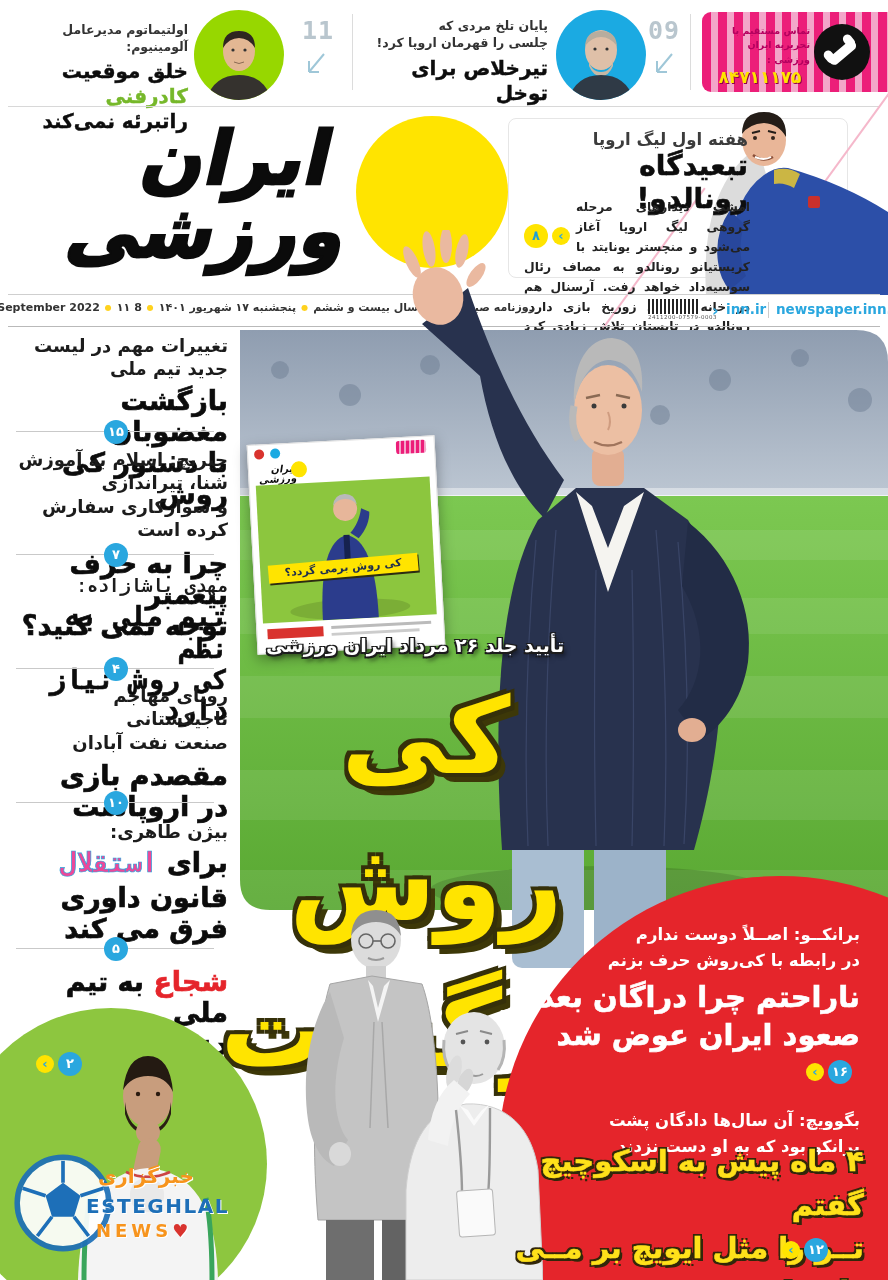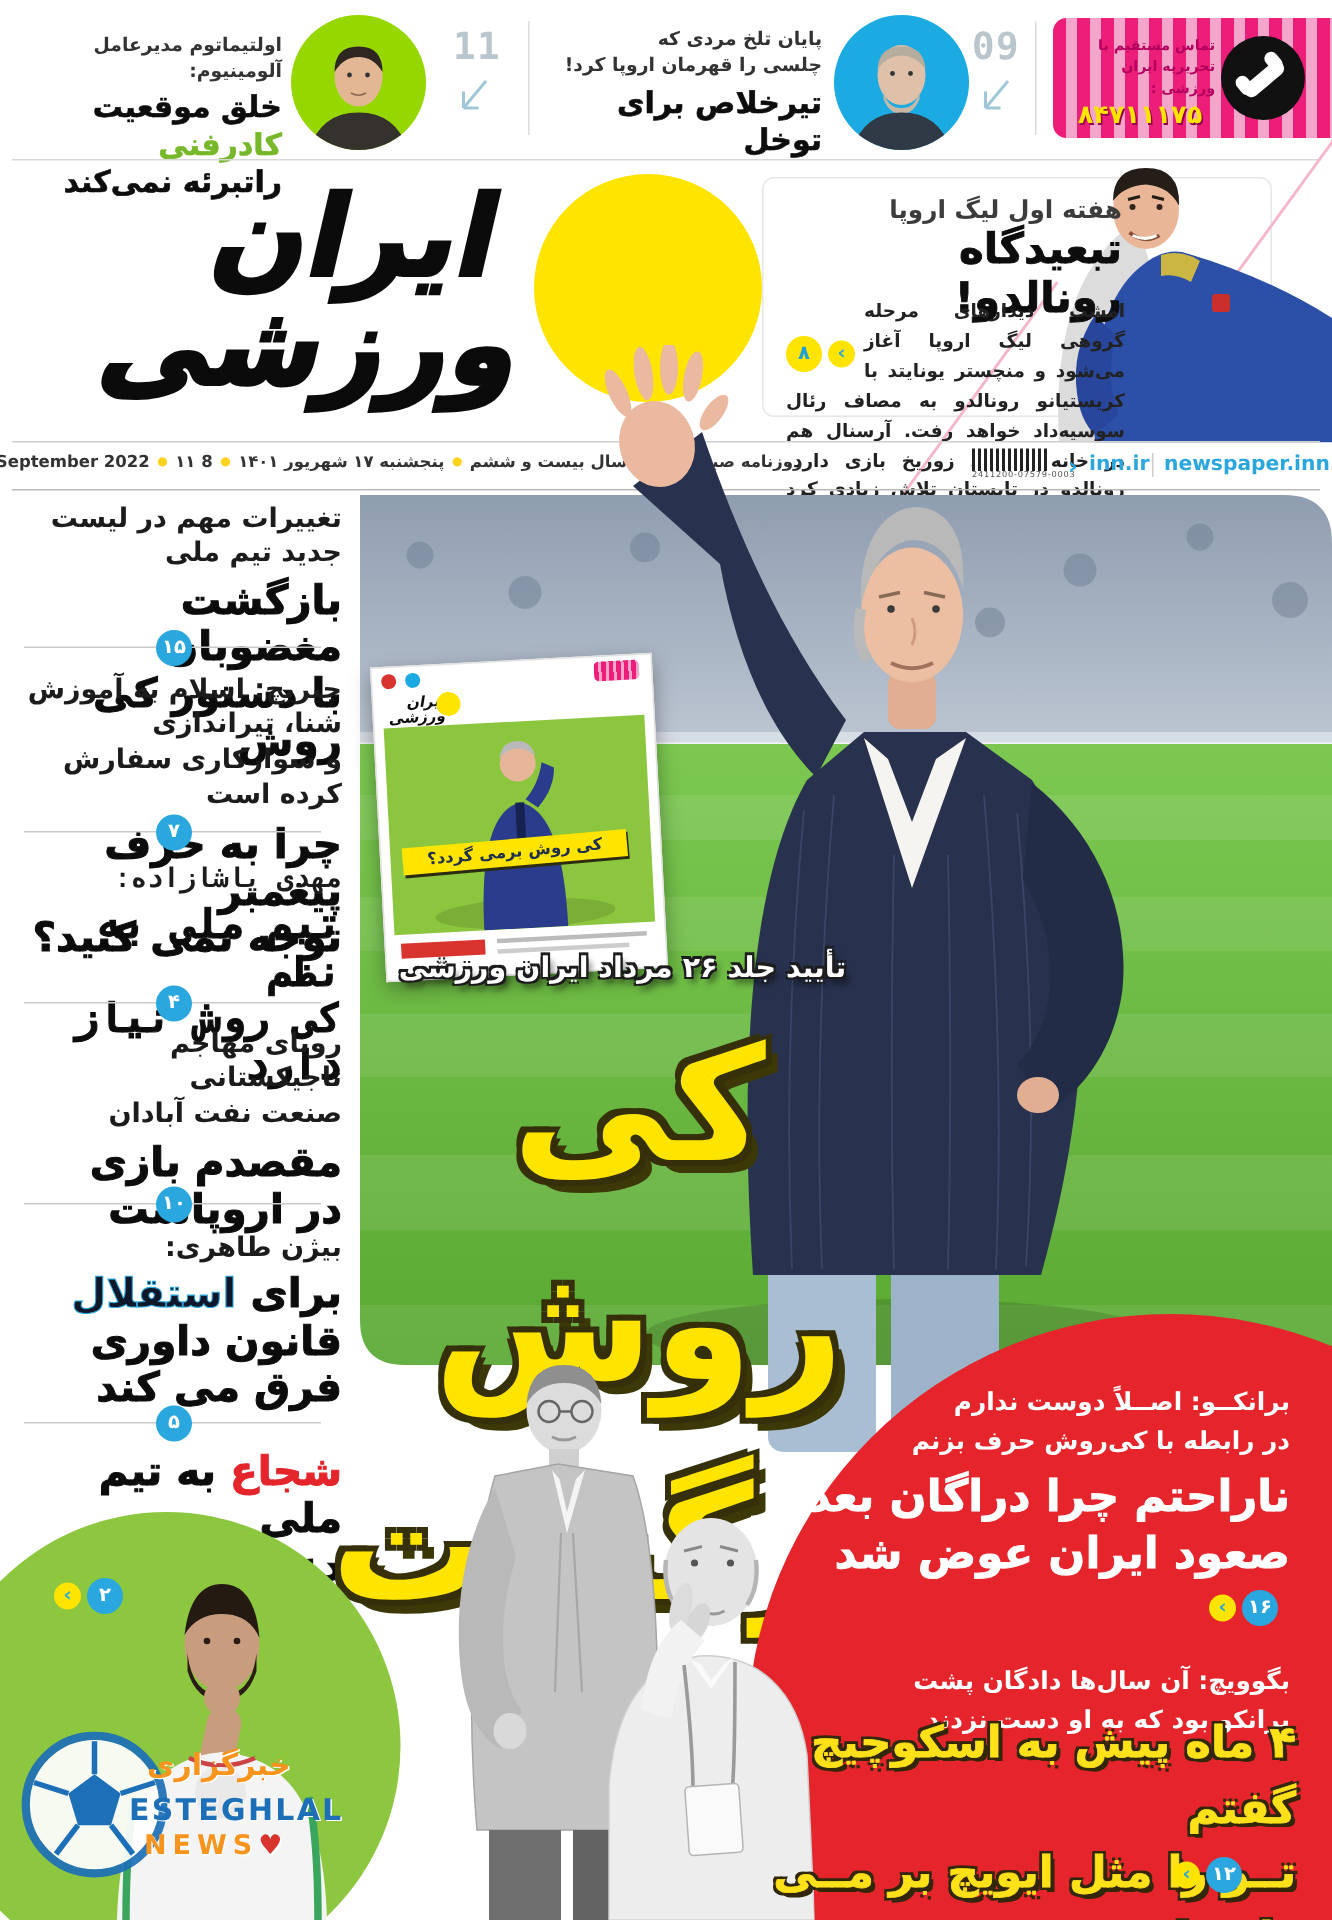--- a/index.html
+++ b/index.html
@@ -36,21 +36,21 @@
   
   .dl{font-size:11px;color:#333;font-weight:bold;white-space:nowrap;}
   .dl-seg::after{content:"●";color:#ffd21e;margin:0 5px;font-size:8px;vertical-align:1px;}
   .dl-seg:last-child::after{content:"";margin:0;}
   .weblink{color:#2aa7df;font-weight:bold;font-size:13.5px;}
   .barcode{width:50px;height:15px;background:repeating-linear-gradient(90deg,#222 0 2px,#fff 2px 4px);}
   .bc-num{font-size:5.5px;color:#555;letter-spacing:.5px;}
   
   .side-kicker{font-size:18px;font-weight:bold;color:#1c1c1c;line-height:1.3;}
   .side-head{font-size:27px;font-weight:bold;color:#0c0c0c;line-height:1.16;-webkit-text-stroke:.7px #0c0c0c;}
-  .hl-blue{color:#0f172a;-webkit-text-stroke:.7px #2aa7df;}
+  .hl-blue{color:#ec4899;font-family:Liberation Mono, monospace;-webkit-text-stroke:.7px #2aa7df;}
   .hl-red{color:#e5252b;-webkit-text-stroke:.7px #e5252b;}
   .hl-green{color:#76b82a;-webkit-text-stroke:.4px #76b82a;}
   .side-rule{position:absolute;left:16px;width:198px;border-top:1px solid #c9c9c9;}
   .side-rule .bnum{position:absolute;left:88px;top:-12px;}
   
   .cover-caption{font-size:19px;font-weight:bold;color:#fff;
      text-shadow:-1.5px -1.5px 0 #1c1c1c,1.5px -1.5px 0 #1c1c1c,-1.5px 1.5px 0 #1c1c1c,1.5px 1.5px 0 #1c1c1c,3px 4px 4px rgba(0,0,0,.55);}
   .cover-h{font-size:106px;font-weight:bold;color:#ffe400;line-height:1.38;letter-spacing:-2px;
      text-shadow:-4px -4px 0 #35300a,4px -4px 0 #35300a,-4px 4px 0 #35300a,4px 4px 0 #35300a,8px 9px 0 #3d3808;}
   

